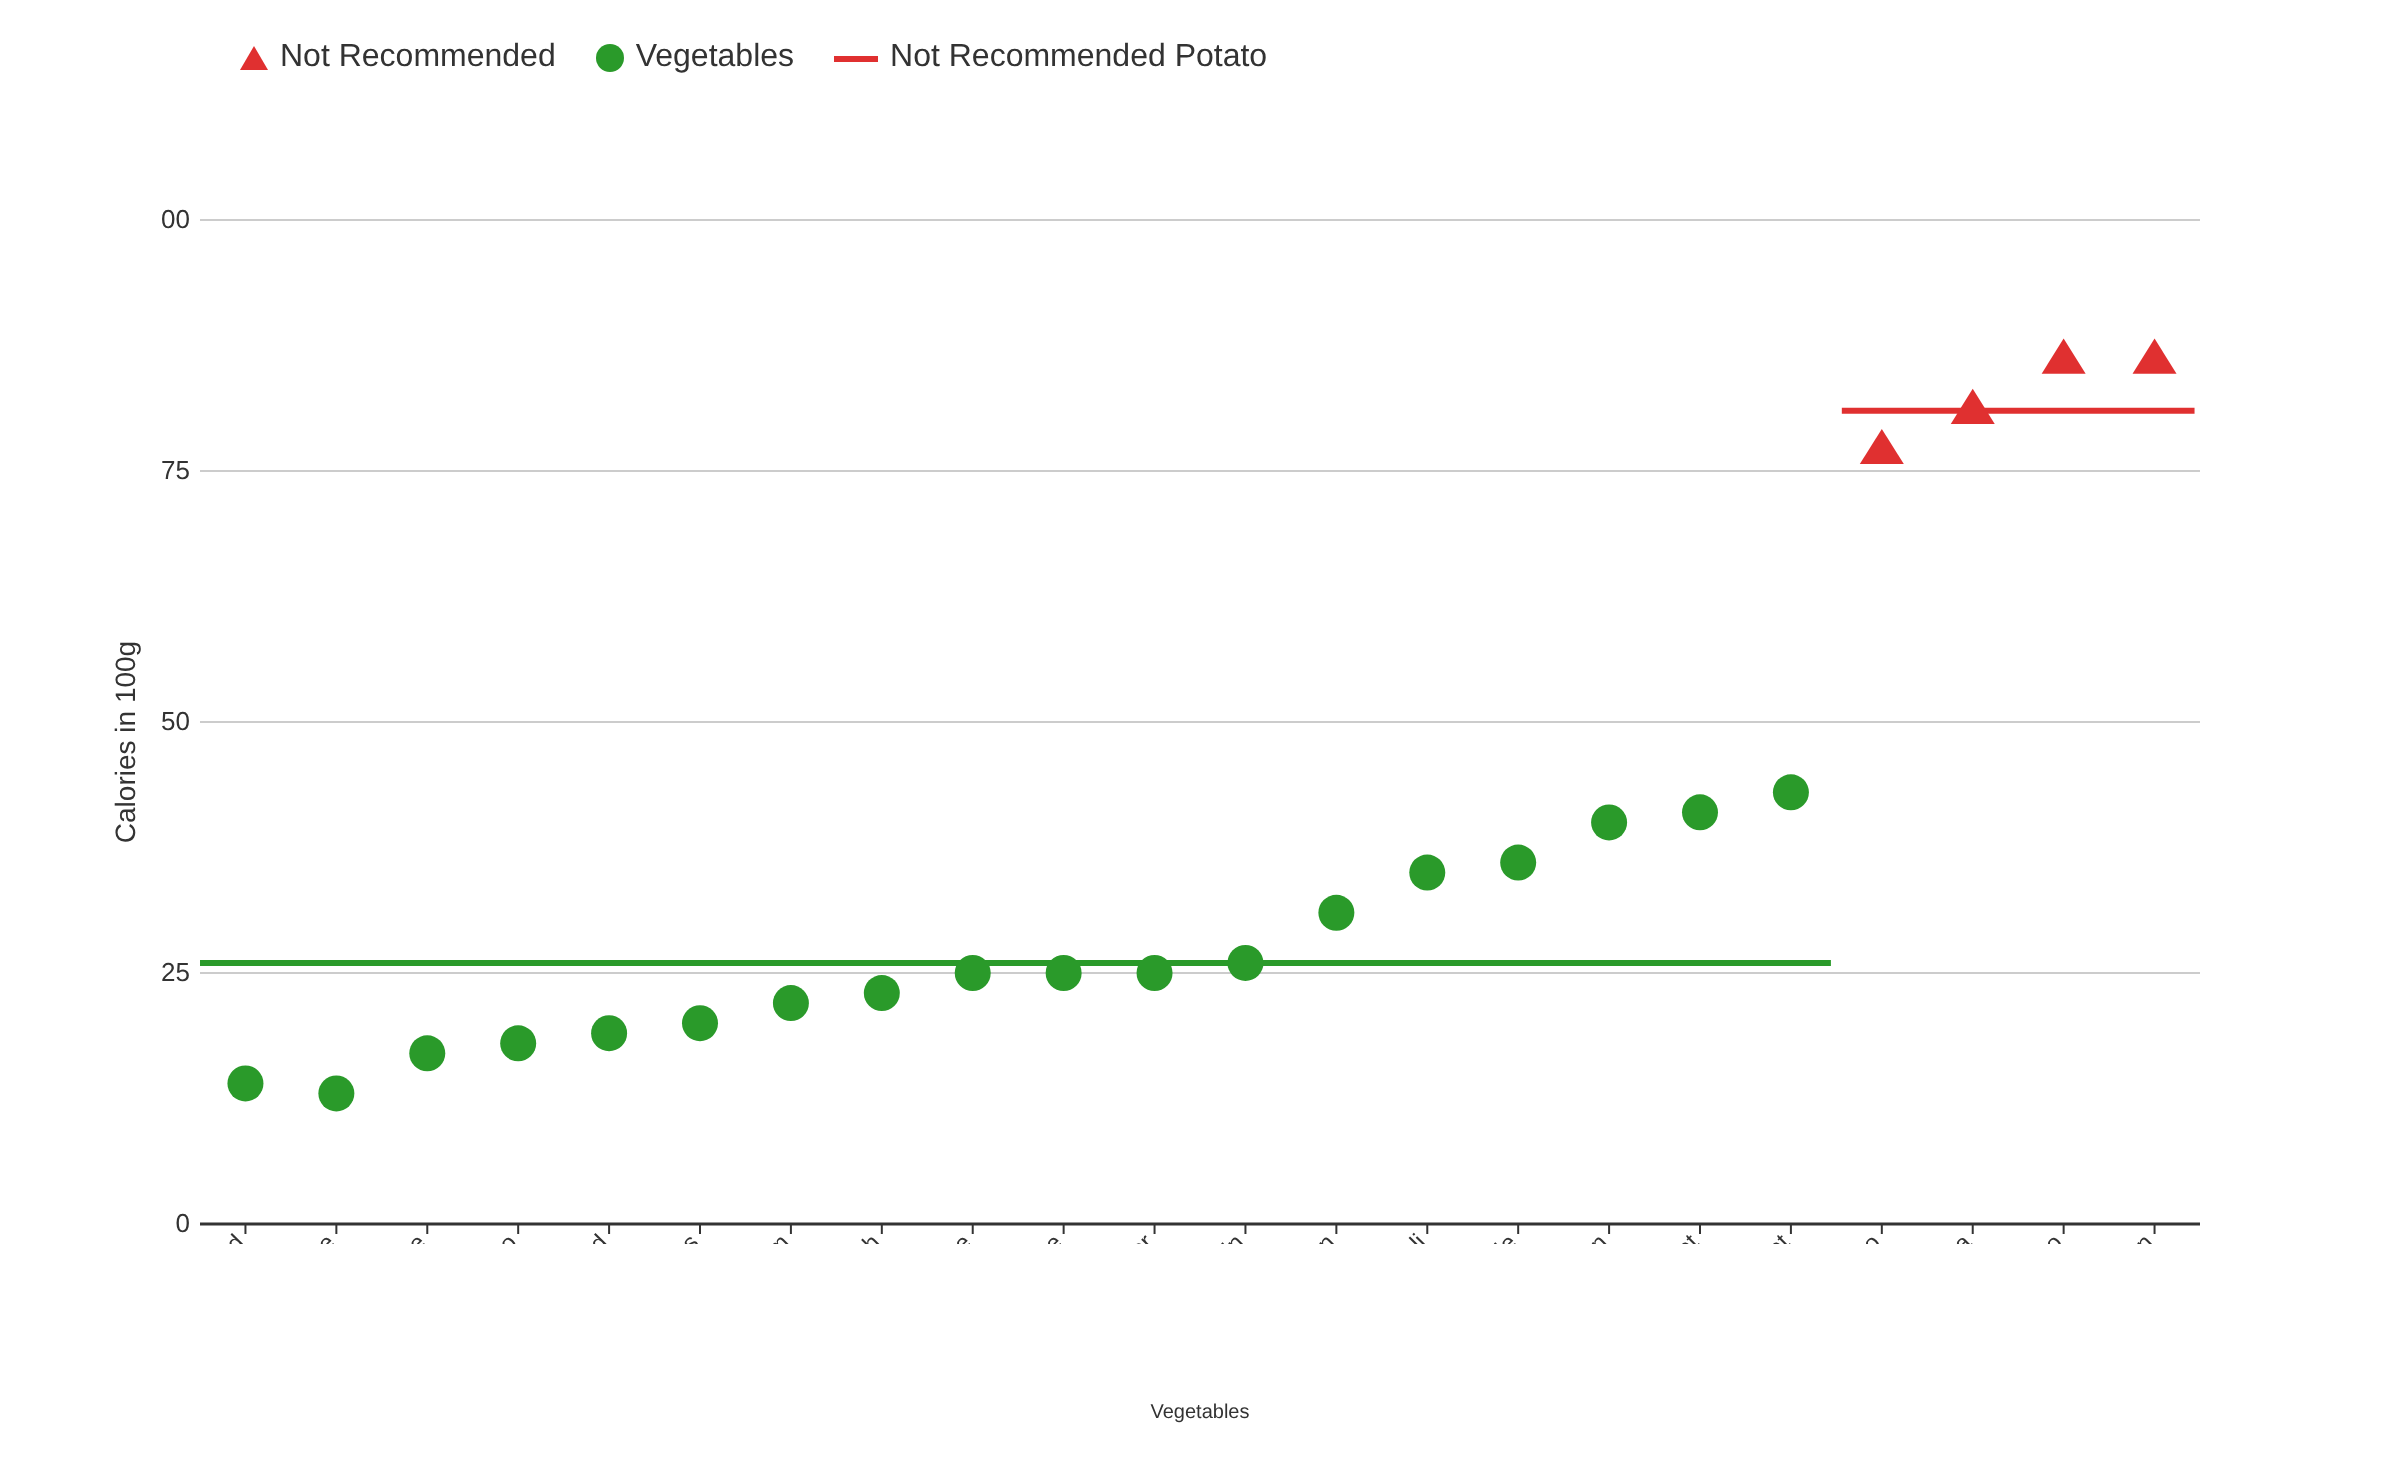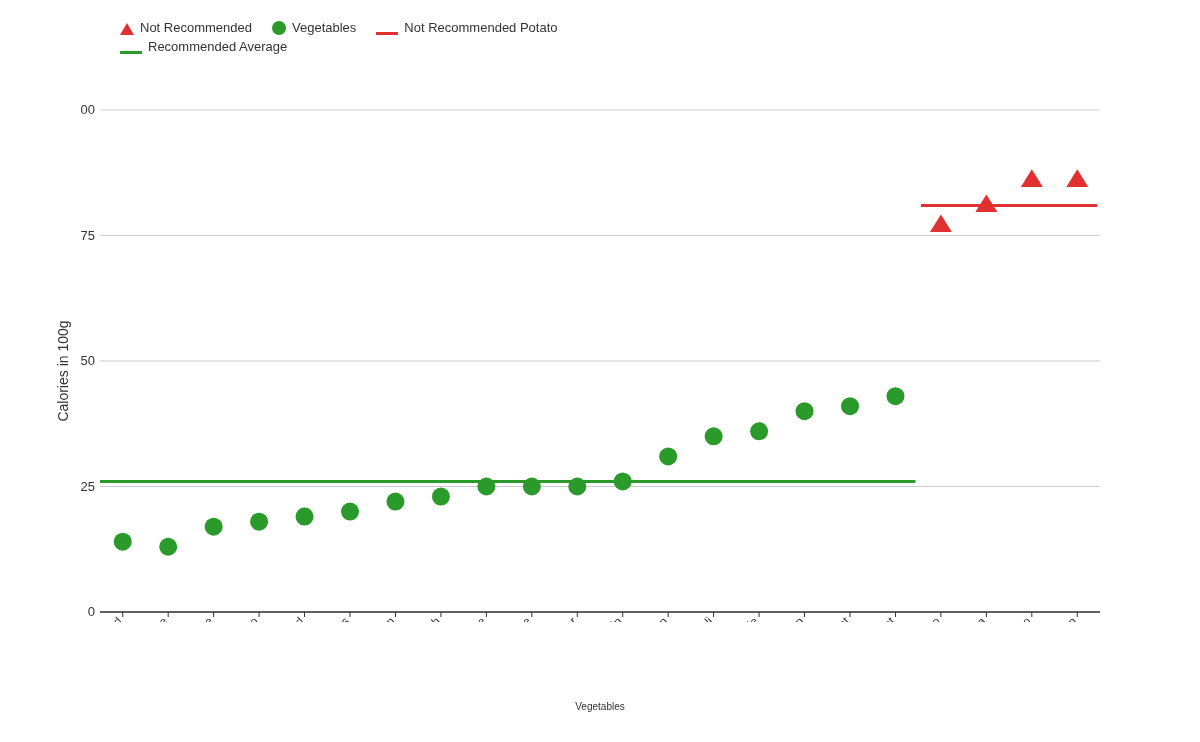--- a/index.html
+++ b/index.html
@@ -41,23 +41,23 @@
       flex-direction: column;
       gap: 4px;
     }
     .legend-row {
       display: flex;
       align-items: center;
       gap: 20px;
     }
     .legend-item {
       display: flex;
-      align-items: flex-end;
+      align-items: center;
       gap: 6px;
-      font-size: 13px;
+      font-size: 16px;
       color: #333;
     }
     .legend-triangle {
       width: 0;
       height: 0;
       border-left: 7px solid transparent;
       border-right: 7px solid transparent;
       border-bottom: 12px solid #e03030;
     }
     .legend-circle {
@@ -97,26 +97,20 @@
         <div class="legend-triangle"></div>
         <span>Not Recommended</span>
       </div>
       <div class="legend-item">
         <div class="legend-circle"></div>
         <span>Vegetables</span>
       </div>
       <div class="legend-item">
         <div class="legend-line-red"></div>
         <span>Not Recommended Potato</span>
-      </div>
-    </div>
-    <div class="legend-row">
-      <div class="legend-item">
-        <div class="legend-line-green"></div>
-        <span>Recommended Average</span>
       </div>
     </div>
   </div>
 
   <svg class="chart-svg" id="mainChart">
       <line x1="20" x2="1020" y1="582" y2="582" stroke="#ccc" stroke-width="1"></line>
       <text x="15" y="586" text-anchor="end" font-size="13" fill="#333">0</text>
       <line x1="20" x2="1020" y1="456.5" y2="456.5" stroke="#ccc" stroke-width="1"></line>
       <text x="15" y="460.5" text-anchor="end" font-size="13" fill="#333">25</text>
       <line x1="20" x2="1020" y1="331" y2="331" stroke="#ccc" stroke-width="1"></line>

